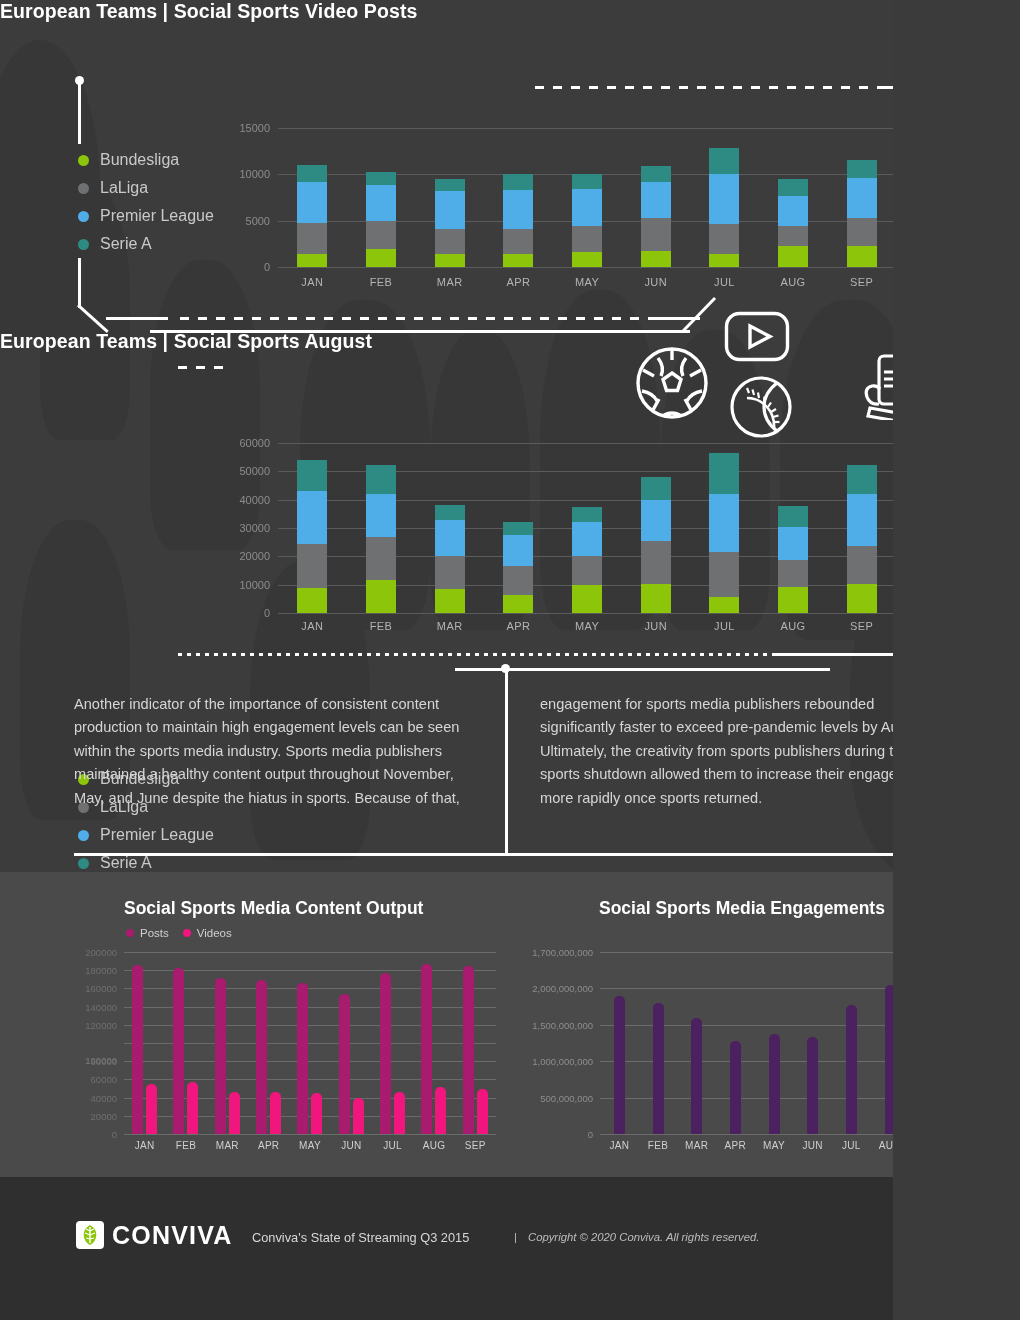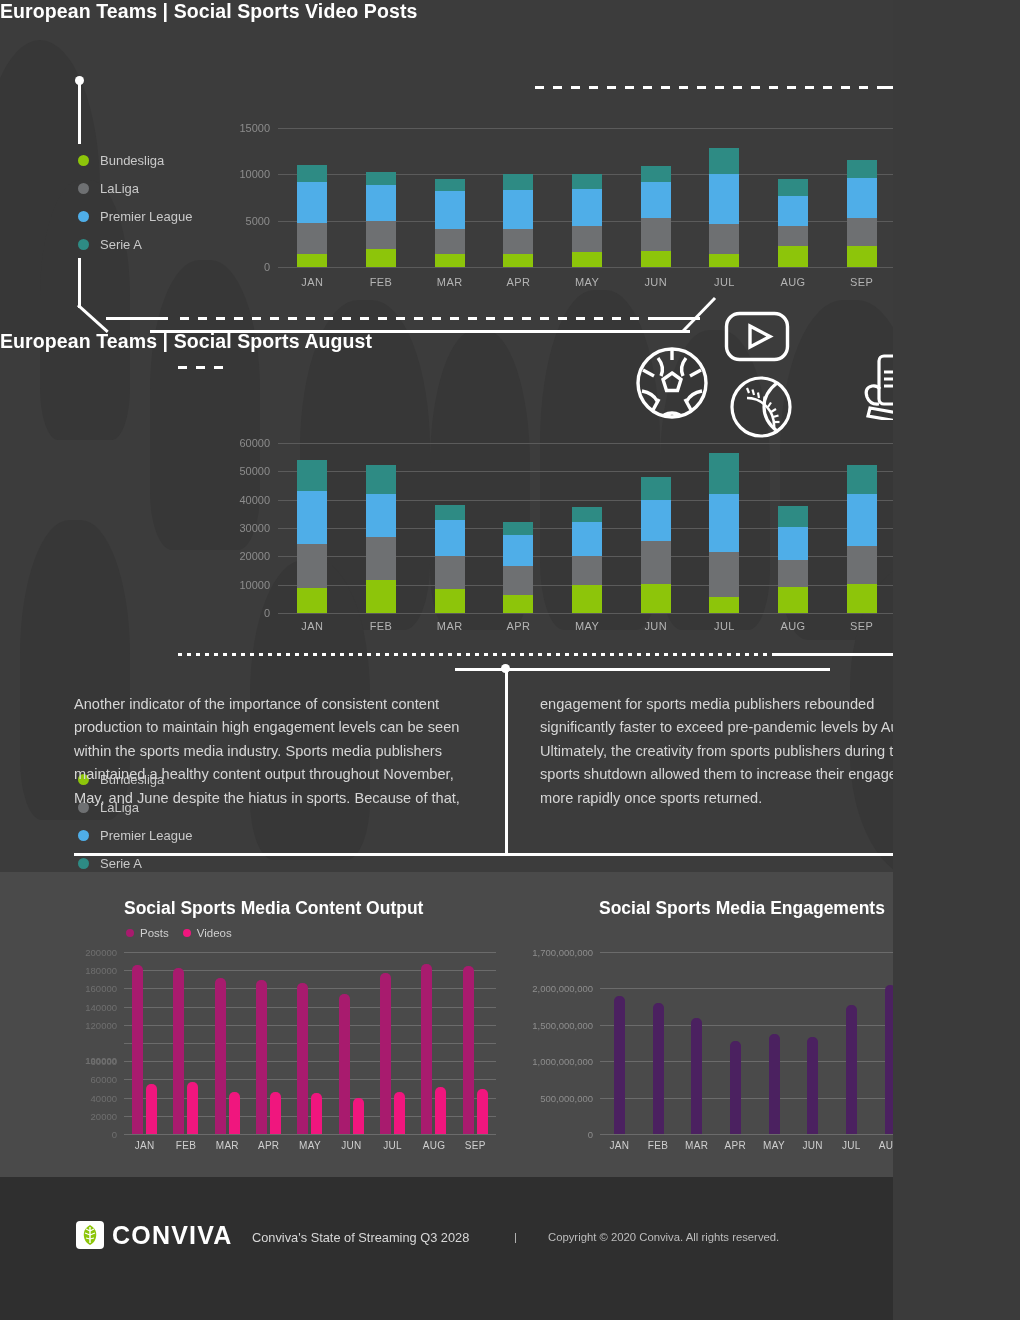--- a/index.html
+++ b/index.html
@@ -21,21 +21,21 @@
 
   
   .panel { position: absolute; }
   .chart-title {
     color: #ffffff; font-size: 19.5px; font-weight: bold;
     letter-spacing: .1px; white-space: nowrap;
   }
   .legend { position: absolute; }
   .legend-row { display:flex; align-items:center; height:28px; }
   .legend-dot { width:11px; height:11px; border-radius:50%; margin-right:11px; flex:0 0 auto; }
-  .legend-label { color:#c9c9c9; font-size:13px; }
+  .legend-label { color:#c9c9c9; font-size:16px; }
 
   .plot { position:absolute; }
   .grid-line { position:absolute; left:0; right:0; height:1px; background:#5b5b5b; }
   .ytick {
     position:absolute; right:100%; margin-right:8px;
     color:#8c8c8c; font-size:11px; white-space:nowrap;
     transform:translateY(-50%);
   }
   .bars { position:absolute; inset:0; display:flex; align-items:flex-end; }
   .bar-slot { flex:1 1 0; display:flex; justify-content:center; align-items:flex-end; height:100%; position:relative; }
@@ -591,22 +591,22 @@
     <div style="position:absolute;left:76px;top:44px;">
       <svg width="28" height="28" viewBox="0 0 28 28">
         <rect x="0" y="0" width="28" height="28" rx="4" fill="#ffffff"></rect>
         <path d="M14 4 C9 7 7 11 8 16 C9 21 12 23 14 24 C16 23 19 21 20 16 C21 11 19 7 14 4 Z" fill="#8dc50a"></path>
         <path d="M14 6 L14 22" stroke="#ffffff" stroke-width="1.4"></path>
         <path d="M14 10 L10 8 M14 14 L9 12 M14 18 L10 17 M14 10 L18 8 M14 14 L19 12 M14 18 L18 17" stroke="#ffffff" stroke-width="1.1"></path>
       </svg>
     </div>
     <div class="brand-name" style="position:absolute;left:112px;top:44px;">CONVIVA</div>
 
-    <div class="foot-text" style="position:absolute;left:252px;top:53px;">Conviva's State of Streaming Q3 2028</div>
+    <div class="foot-text" style="position:absolute;left:252px;top:53px;">Conviva's State of Streaming Q3 2015</div>
     <div class="foot-copy" style="position:absolute;left:514px;top:54px;">|</div>
-    <div class="foot-copy" style="position:absolute;left:548px;top:54px;">Copyright © 2020 Conviva. All rights reserved.</div>
+    <div class="foot-copy" style="position:absolute;left:528px;top:54px;font-style:italic;">Copyright © 2020 Conviva. All rights reserved.</div>
 
     <div class="pagebox" style="left:908px;top:41px;width:180px;height:32px;">
       <span class="pagenum" style="position:absolute;left:28px;">11</span>
     </div>
   </div>
 
 </div>
 
 </body></html>

